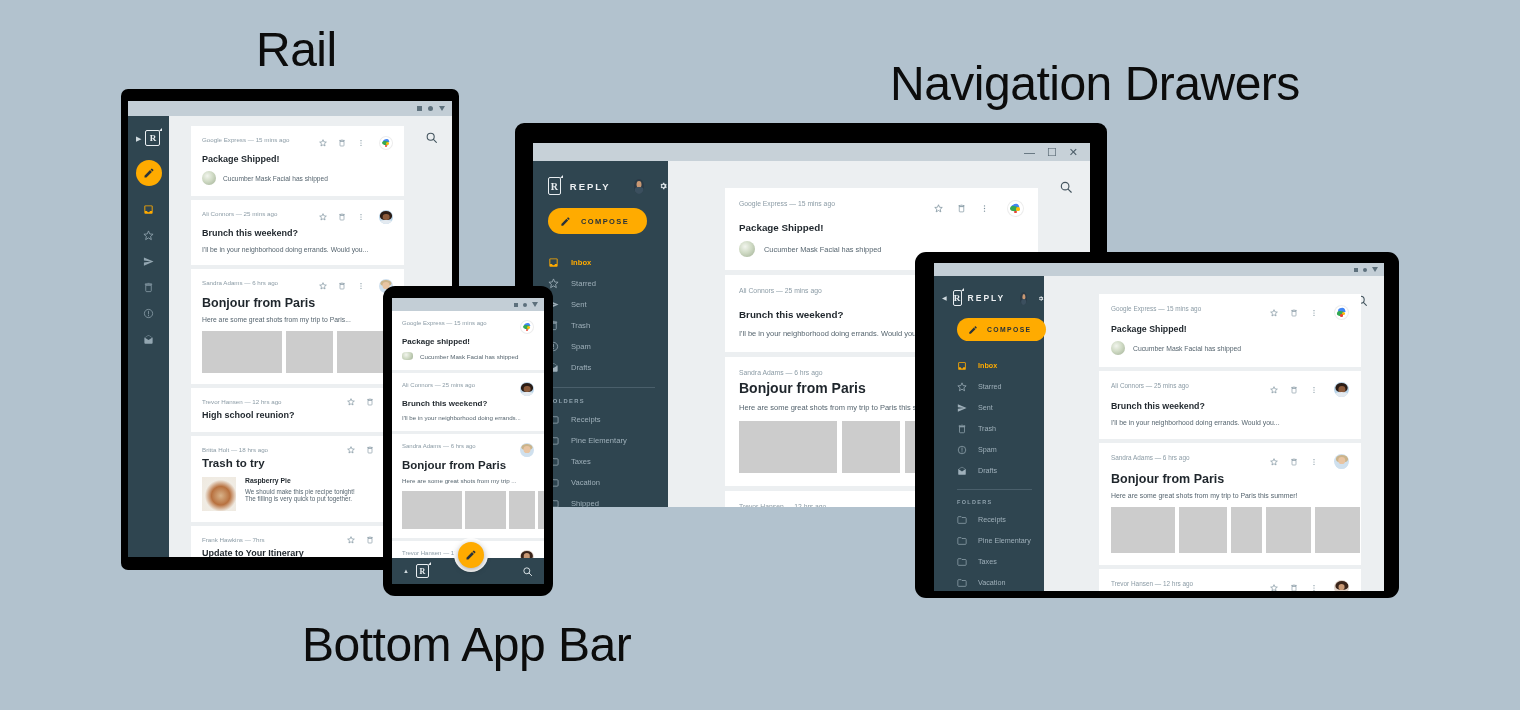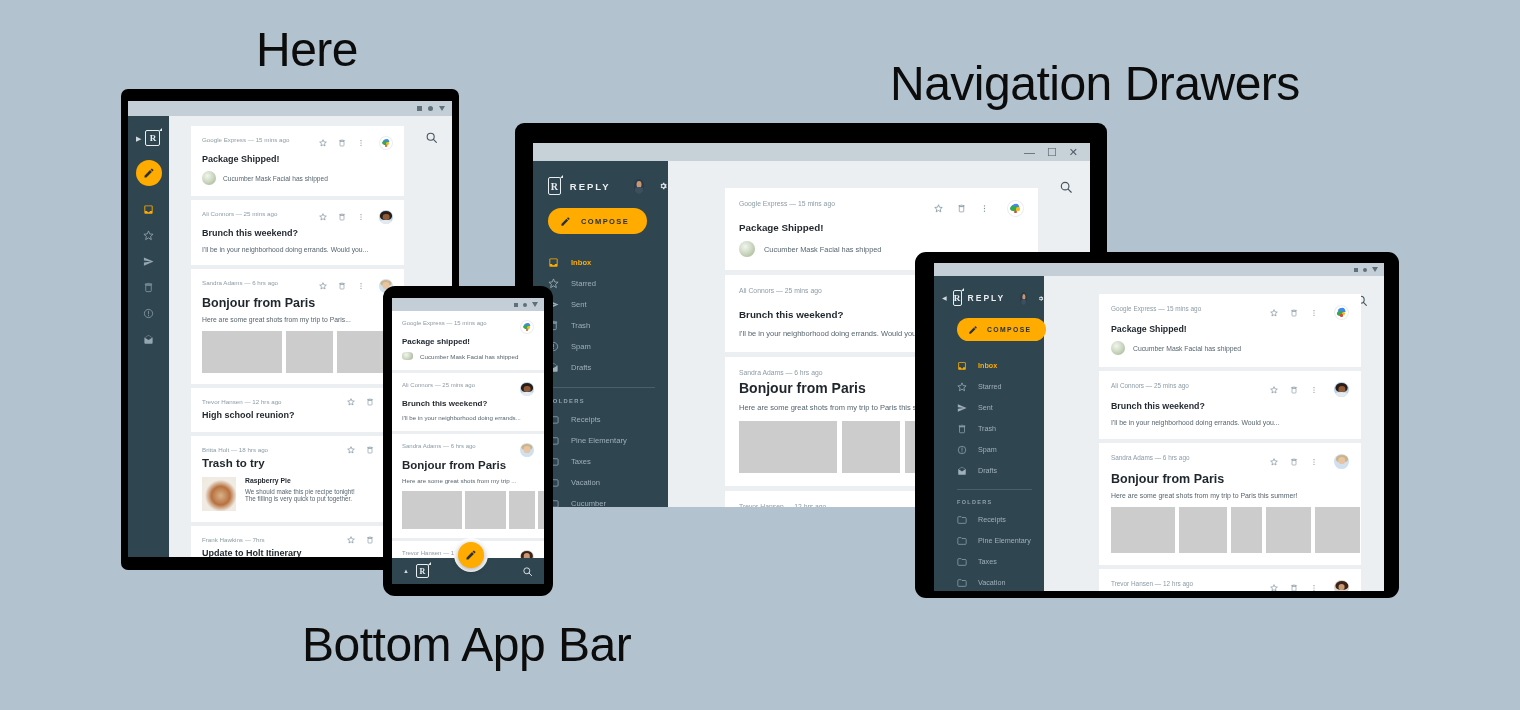--- a/index.html
+++ b/index.html
@@ -135,21 +135,21 @@
        box-shadow:0 2px 6px rgba(0,0,0,.35);}
   .fab-ring{position:absolute;border-radius:50%;background:#fff;}
 
   svg{display:block;}
 </style>
 </head>
 <body>
 
 <div class="stage">
 
-  <div class="caption" id="cap-rail">Here</div>
+  <div class="caption" id="cap-rail">Rail</div>
   <div class="caption" id="cap-bar">Bottom App Bar</div>
   <div class="caption" id="cap-nav">Navigation Drawers</div>
 
   <div class="device laptop" style="left:121px;top:89px;width:338px;height:481px;border-radius:7px;">
     <div class="screen" style="left:7px;top:12px;width:324px;height:456px;">
 
       <div class="titlebar" style="height:15px;">
         <div class="tb-controls">
           <i class="tbsq"></i>
           <i class="tbdot"></i>
@@ -366,21 +366,21 @@
               <svg width="8" height="8" viewBox="0 0 24 24">
                   <path d="M6 19a2 2 0 0 0 2 2h8a2 2 0 0 0 2-2V7H6v12zM19 4h-3.5l-1-1h-5l-1 1H5v2h14V4z" fill="none" stroke="#7a8f9b" stroke-width="1.8"></path>
                 </svg>
               <svg width="8" height="8" viewBox="0 0 24 24">
                   <circle cx="12" cy="5" r="1.8" fill="#7a8f9b"></circle>
                   <circle cx="12" cy="12" r="1.8" fill="#7a8f9b"></circle>
                   <circle cx="12" cy="19" r="1.8" fill="#7a8f9b"></circle>
                 </svg>
             </div>
           </div>
-          <div class="mc-sub" style="font-size:9px;margin-top:4px;">Update to Holt Itinerary</div>
+          <div class="mc-sub" style="font-size:9px;margin-top:4px;">Update to Your Itinerary</div>
         </div>
       </div>
     </div>
   </div>
 
   <div class="device" style="left:515px;top:123px;width:592px;height:384px;border-radius:9px;">
     <div class="screen" style="left:18px;top:20px;width:557px;height:364px;">
 
       <div class="titlebar" style="height:18px;background:#c7d1d8;">
         <div class="winctl">
@@ -496,21 +496,21 @@
                 </svg>
             </span>
             <span>Vacation</span>
           </div>
           <div class="navitem" style="height:21px;padding-left:15px;gap:12px;font-size:7.6px;">
             <span class="ni-ic" style="width:11px;">
               <svg width="11" height="11" viewBox="0 0 24 24">
                   <path d="M10 4H4a2 2 0 0 0-2 2v12a2 2 0 0 0 2 2h16a2 2 0 0 0 2-2V8a2 2 0 0 0-2-2h-8l-2-2z" fill="none" stroke="currentColor" stroke-width="1.6"></path>
                 </svg>
             </span>
-            <span>Cucumber</span>
+            <span>Shipped</span>
           </div>
 
         </div>
       </div>
 
       <div class="searchzone" style="right:0;top:18px;width:48px;height:52px;align-items:center;">
         <svg width="14" height="14" viewBox="0 0 24 24">
           <circle cx="10.5" cy="10.5" r="6.5" fill="none" stroke="#44555f" stroke-width="2"></circle>
           <path d="M15.5 15.5 21 21" stroke="#44555f" stroke-width="2" stroke-linecap="round"></path>
         </svg>

